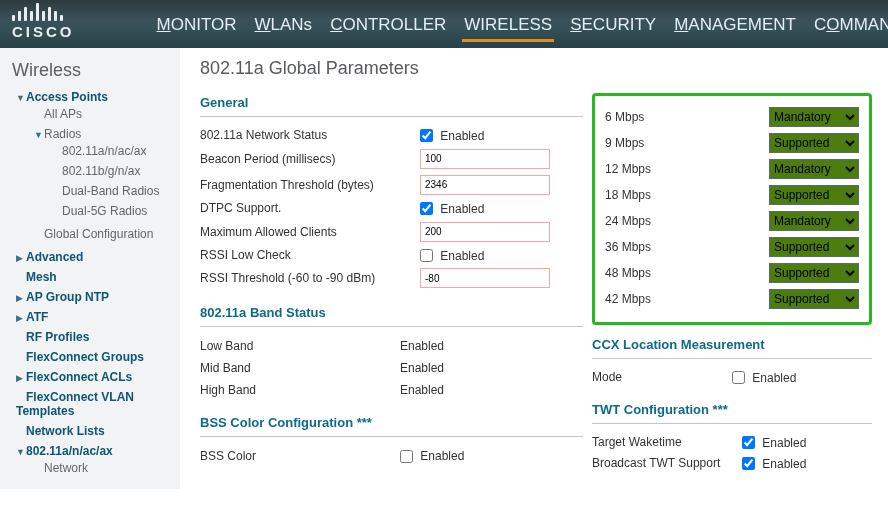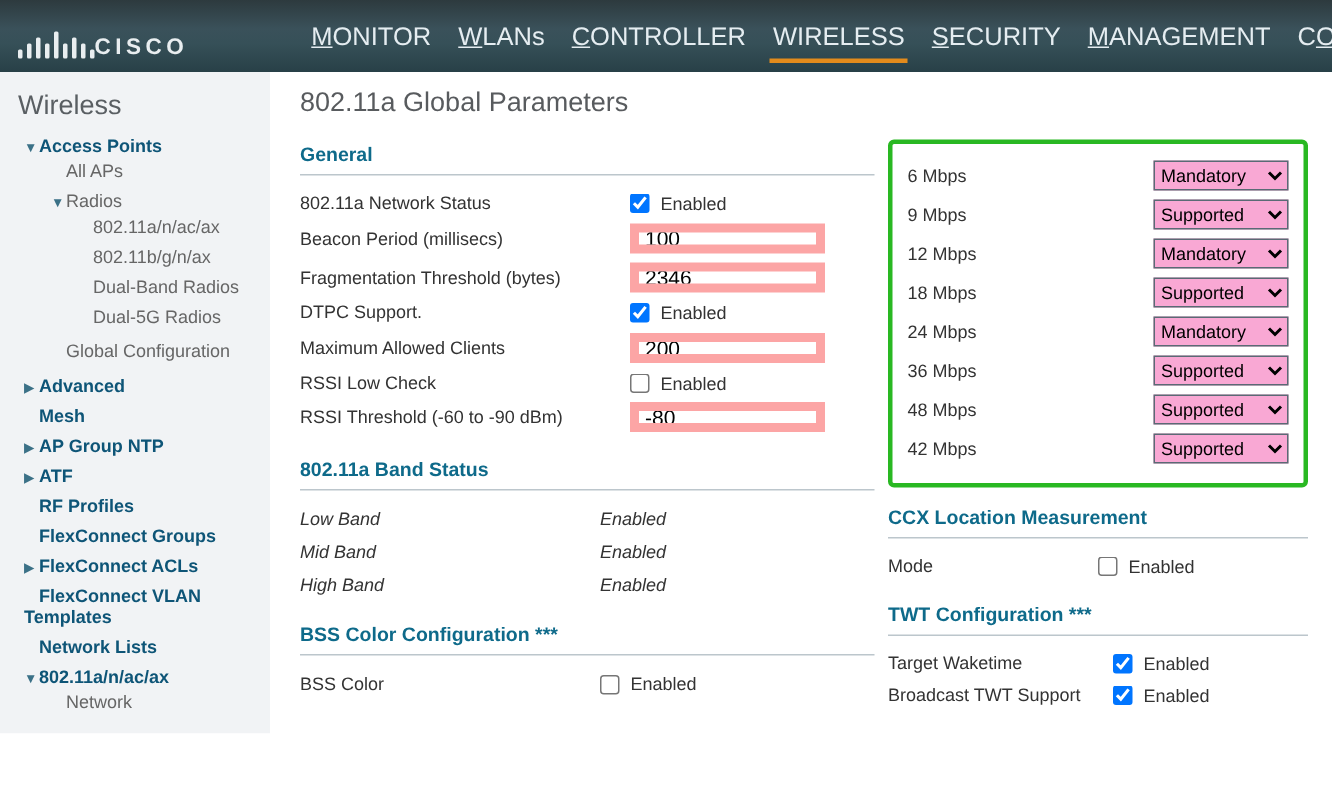--- a/index.html
+++ b/index.html
@@ -1,18 +1,18 @@
 <!DOCTYPE html>
 <html><head>
 <meta charset="utf-8">
 <style>
   * { box-sizing: border-box; margin: 0; padding: 0; }
   body { font-family: Arial, Helvetica, sans-serif; font-size: 12px; color: #333; background: #fff; width: 888px; }
   .topbar { background: linear-gradient(#2d3a3e, #3a515a 40%, #365058 60%, #284047); color: #fff; height: 48px; display: flex; align-items: flex-end; padding: 0 12px 6px 12px; }
-  .logo { display: flex; align-items: flex-start; justify-content: flex-end; margin-right: 80px; padding-bottom: 2px;}
+  .logo { display: flex; flex-direction: column; align-items: flex-start; justify-content: flex-end; margin-right: 80px; padding-bottom: 2px;}
   .logo .bars { display: flex; align-items: flex-end; gap: 3px; height: 18px; }
   .logo .bars span { display: inline-block; width: 3px; background: #e9eef0; border-radius: 1px;}
   .logo .name { color: #e9eef0; font-size: 15px; letter-spacing: 3px; font-weight: bold; margin-top: 2px;}
   .menu { display: flex; gap: 14px; margin-left: auto; }
   .menu a { color: #e5edf1; text-decoration: none; font-size: 17px; padding: 4px 2px 6px 2px; position: relative; cursor: pointer;}
   .menu a.active { border-bottom: 3px solid #e38b1c; padding-bottom: 4px;}
   .menu a span.underline { text-decoration: underline; }
   .container { display: flex; }
   .sidebar { width: 180px; background: #f1f3f5; padding: 8px 4px 8px 4px; font-size: 12px;}
   .sidebar-title { color: #5a5f63; font-size: 18px; padding: 4px 6px 6px 8px; }
@@ -24,25 +24,25 @@
   .tree a.muted { color: #666; }
   .tree ul { list-style: none; padding-left: 18px; }
   .content { flex: 1; padding: 8px 16px 12px 20px; }
   .page-title { color: #585b5e; font-size: 18px; padding: 2px 0 14px 0;}
   .columns { display: flex; gap: 9px; }
   .col { flex: 1; }
   .section-title { color: #0e6a8a; font-weight: bold; border-bottom: 1px solid #bcc6cc; padding: 2px 0 6px 0; margin-bottom: 8px; font-size: 13px;}
   .form-row { display: flex; align-items: center; padding: 3px 0; }
   .form-row .label { width: 220px; color: #333; }
   .form-row .value-input { }
-  .value-input input[type=text] { width: 130px; height: 20px; border: 6px solid #fca5a5; padding: 1px 4px; font-size: 14px;}
-  .value-input select { width: 90px; height: 20px; border: 1px solid #5a6a75; font-size: 12px; background: #f9a8d4;}
+  .value-input input[type=text] { width: 130px; height: 20px; border: 1px solid #fca5a5; padding: 1px 4px; font-size: 10px;}
+  .value-input select { width: 90px; height: 20px; border: 1px solid #5a6a75; font-size: 12px; background: #4d7c0f;}
   .value-input input[type=checkbox] { margin-right: 4px; vertical-align: middle;}
   .value-input label.cblabel { vertical-align: middle;}
-  .status-row { display: flex; padding: 4px 0; font-style: italic; }
+  .status-row { display: flex; padding: 4px 0; }
   .status-row .label { width: 200px; }
   .status-row .val { color: #333; }
   .dr-box { border: 3px solid #29b822; border-radius: 4px; padding: 8px 10px 10px 10px; margin-bottom: 10px;}
   .dr-box .section-title { border-bottom: 1px solid #bcc6cc; margin-top: -2px;}
   .dr-row { display: flex; justify-content: space-between; align-items: center; padding: 3px 0; }
   .dr-row .rate { color: #333; }
   .small-gap { height: 12px; }
 </style>
 </head>
 <body>

